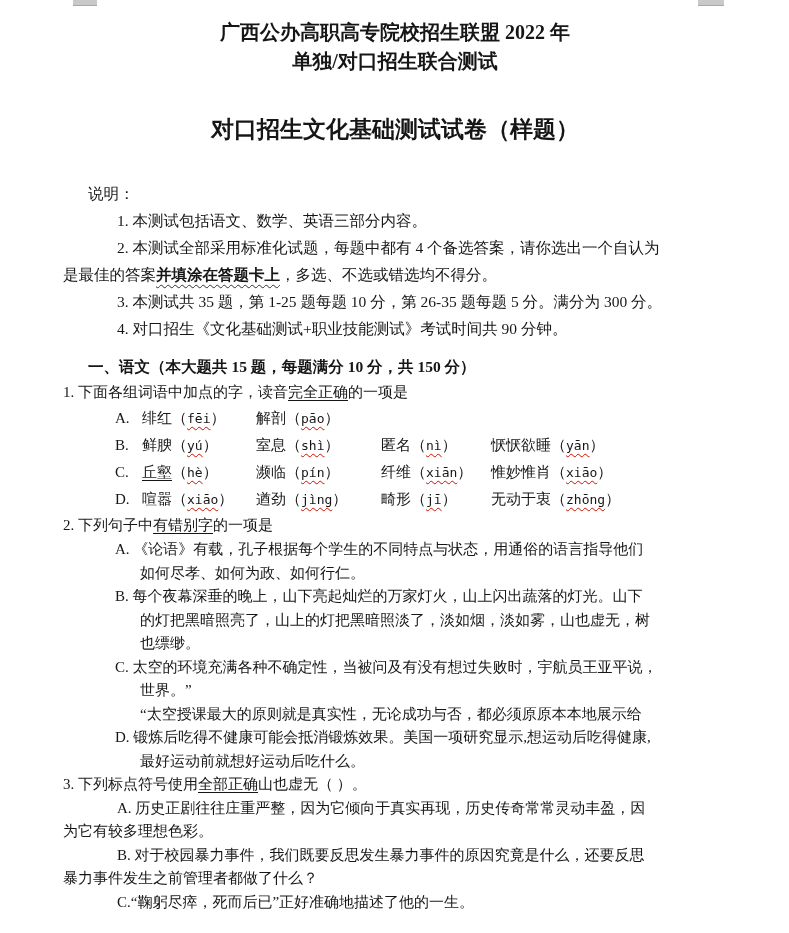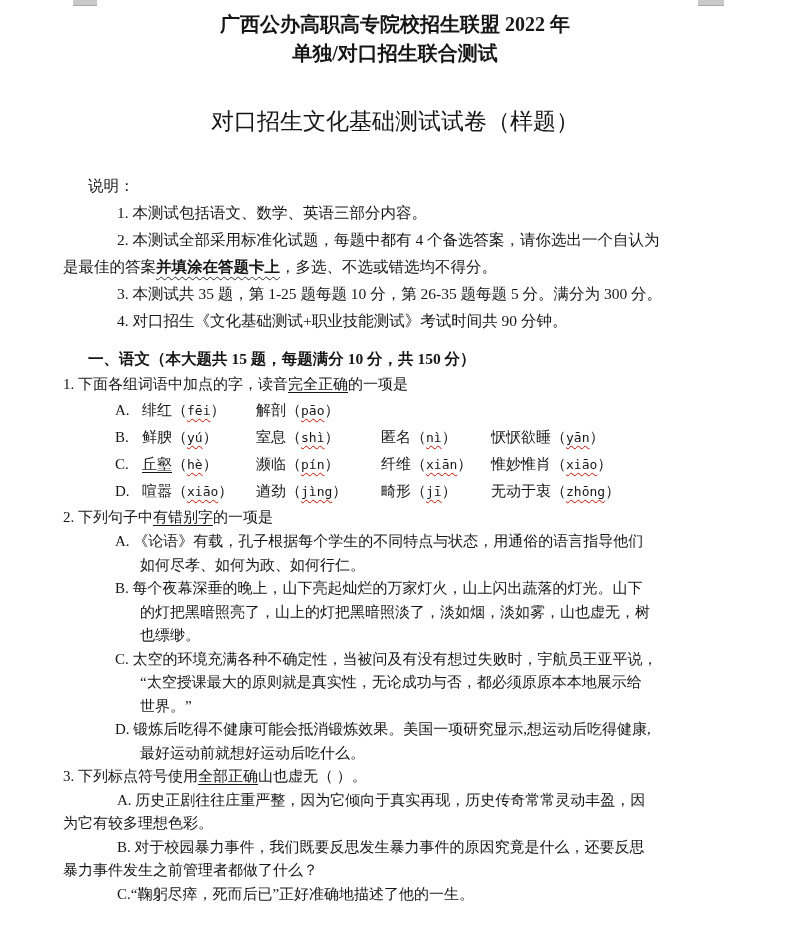--- a/index.html
+++ b/index.html
@@ -7,23 +7,23 @@
     width:789px;height:933px;background:#ffffff;color:#161616;
     font-family:"Liberation Serif","DejaVu Serif",serif;
     position:relative;overflow:hidden;
     -webkit-font-smoothing:antialiased;
   }
   .frag{position:absolute;top:0;height:5px;background:#c9c9c9;border-bottom:1px solid #a9a9a9;}
   .frag-l{left:73px;width:24px;}
   .frag-r{left:698px;width:26px;}
   .page{padding:10px 62px 0 63px;font-size:15px;}
   .attachment{padding-left:25px;font-size:17px;line-height:24px;}
-  .t1{margin-top:0;text-align:center;font-weight:bold;font-size:20px;line-height:28px;}
+  .t1{margin-top:8px;text-align:center;font-weight:bold;font-size:20px;line-height:28px;}
   .t2{text-align:center;font-weight:bold;font-size:20px;line-height:30px;}
-  .main-title{margin-top:38px;text-align:center;font-weight:normal;font-size:23px;line-height:32px;}
+  .main-title{margin-top:38px;text-align:center;font-weight:bold;font-size:23px;line-height:32px;}
   .shuoming{margin-top:34px;padding-left:25px;font-size:15.5px;line-height:27px;}
   .inst{padding-left:54px;font-size:15.5px;line-height:27px;}
   .inst.cont{padding-left:0;}
   .sec{margin-top:12px;padding-left:25px;font-weight:bold;font-size:15.5px;line-height:26px;}
   .stem{line-height:25px;}
   .stem3{line-height:23.5px;}
   .ul{text-decoration:underline;text-underline-offset:3px;text-decoration-thickness:1px;}
   .bw{
     font-weight:bold;
     text-decoration-line:underline;text-decoration-style:wavy;
@@ -102,22 +102,22 @@
   </div>
 
   <div class="stem"><span>2. 下列句子中</span><span class="ul">有错别字</span><span>的一项是</span></div>
 
   <div class="op1">A. 《论语》有载，孔子根据每个学生的不同特点与状态，用通俗的语言指导他们</div>
   <div class="opc">如何尽孝、如何为政、如何行仁。</div>
   <div class="op1">B. 每个夜幕深垂的晚上，山下亮起灿烂的万家灯火，山上闪出蔬落的灯光。山下</div>
   <div class="opc">的灯把黑暗照亮了，山上的灯把黑暗照淡了，淡如烟，淡如雾，山也虚无，树</div>
   <div class="opc">也缥缈。</div>
   <div class="op1">C. 太空的环境充满各种不确定性，当被问及有没有想过失败时，宇航员王亚平说，</div>
+  <div class="opc">世界。”</div>
   <div class="opc">“太空授课最大的原则就是真实性，无论成功与否，都必须原原本本地展示给</div>
-  <div class="opc">世界。”</div>
   <div class="op1">D. 锻炼后吃得不健康可能会抵消锻炼效果。美国一项研究显示,想运动后吃得健康,</div>
   <div class="opc">最好运动前就想好运动后吃什么。</div>
 
   <div class="stem stem3"><span>3. 下列标点符号使用</span><span class="ul">全部正确</span><span>山也虚无（ ）。</span></div>
 
   <div class="op3">A. 历史正剧往往庄重严整，因为它倾向于真实再现，历史传奇常常灵动丰盈，因</div>
   <div class="op3c">为它有较多理想色彩。</div>
   <div class="op3">B. 对于校园暴力事件，我们既要反思发生暴力事件的原因究竟是什么，还要反思</div>
   <div class="op3c">暴力事件发生之前管理者都做了什么？</div>
   <div class="op3">C.“鞠躬尽瘁，死而后已”正好准确地描述了他的一生。</div>

